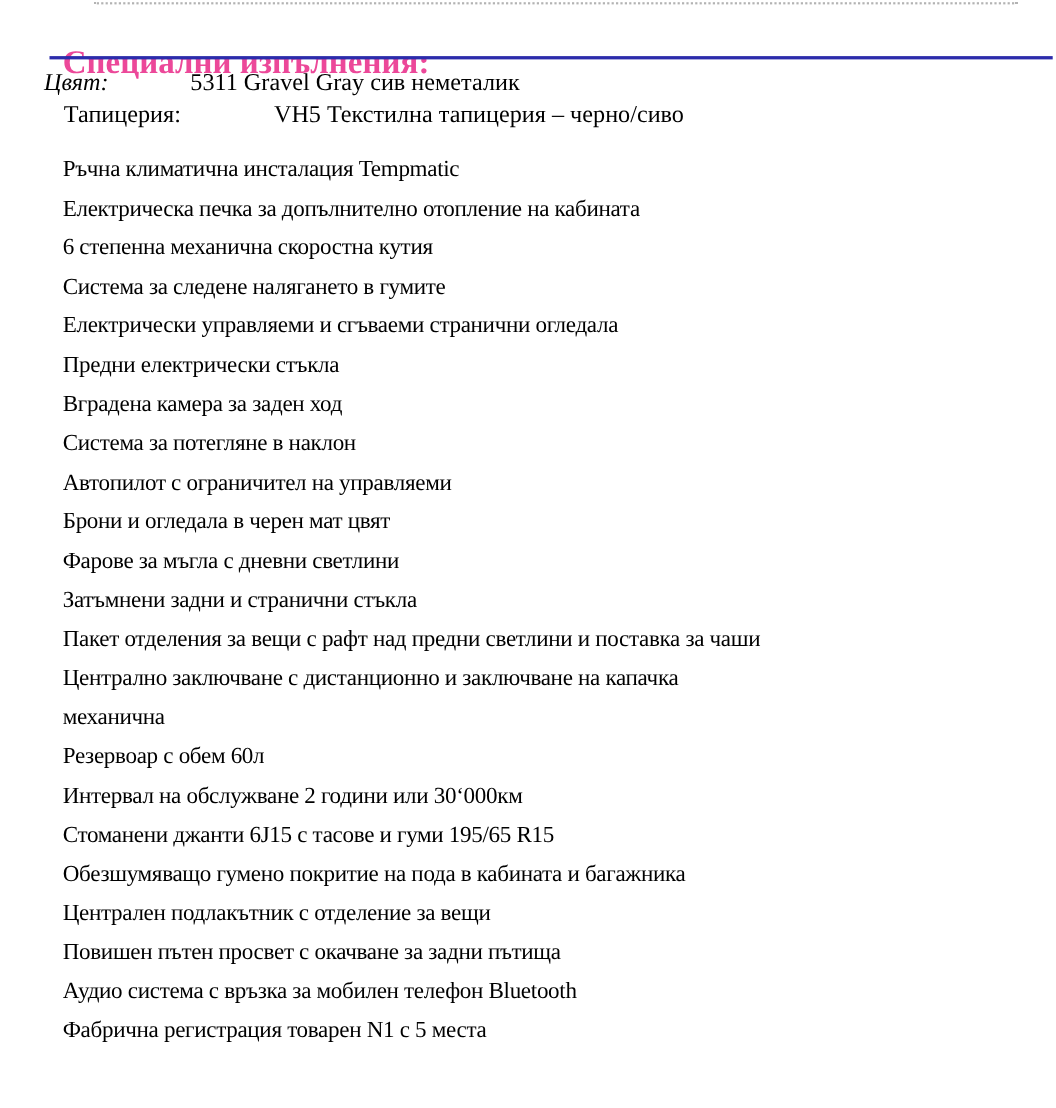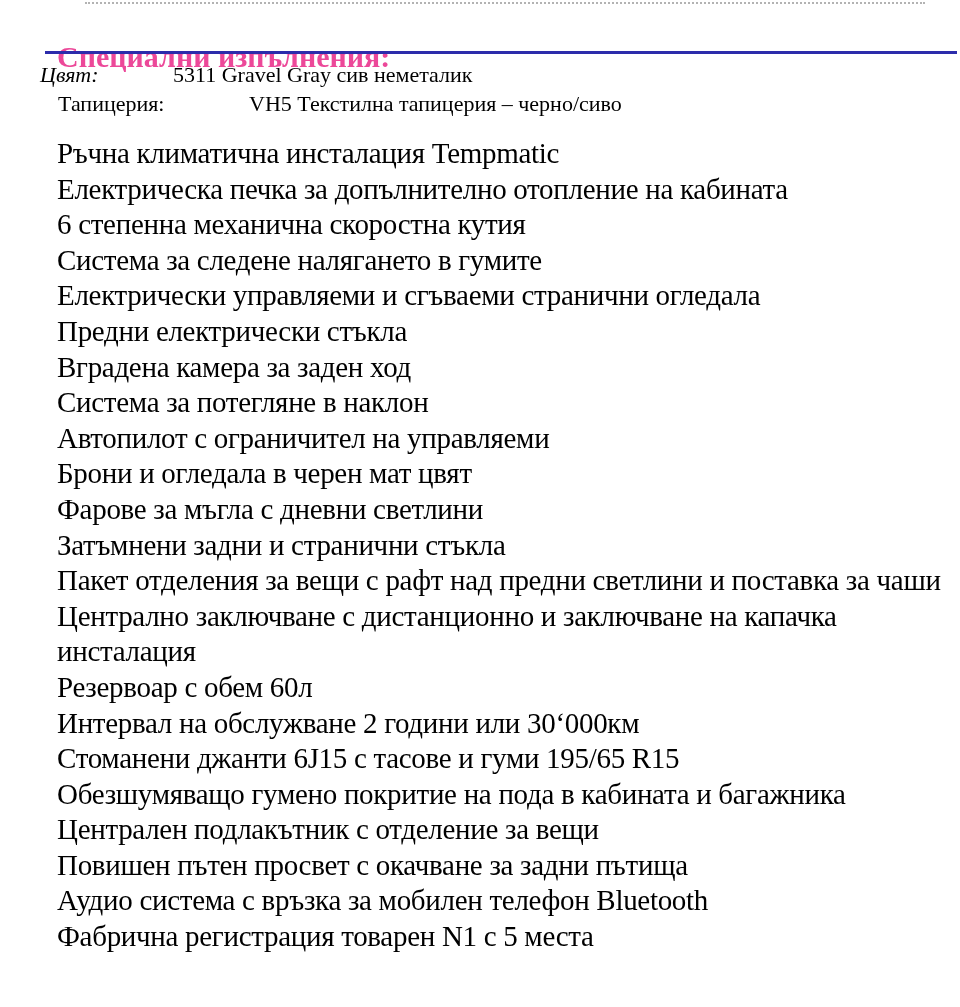--- a/index.html
+++ b/index.html
@@ -56,21 +56,21 @@
 
   .features {
     position: absolute;
     left: 57px;
     top: 136px;
     width: 903px;
     overflow: hidden;
   }
   .feature-line {
     white-space: nowrap;
-    font-size: 29px;
+    font-size: 21px;
     letter-spacing: -0.3px;
     line-height: 35.6px;
     height: 35.6px;
   }
 </style>
 </head>
 <body>
 
 <div class="dotted-rule"></div>
 
@@ -91,21 +91,21 @@
   <div class="feature-line">Електрически управляеми и сгъваеми странични огледала</div>
   <div class="feature-line">Предни електрически стъкла</div>
   <div class="feature-line">Вградена камера за заден ход</div>
   <div class="feature-line">Система за потегляне в наклон</div>
   <div class="feature-line">Автопилот с ограничител на управляеми</div>
   <div class="feature-line">Брони и огледала в черен мат цвят</div>
   <div class="feature-line">Фарове за мъгла с дневни светлини</div>
   <div class="feature-line">Затъмнени задни и странични стъкла</div>
   <div class="feature-line">Пакет отделения за вещи с рафт над предни светлини и поставка за чаши</div>
   <div class="feature-line">Централно заключване с дистанционно и заключване на капачка</div>
-  <div class="feature-line">инсталация</div>
+  <div class="feature-line">механична</div>
   <div class="feature-line">Резервоар с обем 60л</div>
   <div class="feature-line">Интервал на обслужване 2 години или 30‘000км</div>
   <div class="feature-line">Стоманени джанти 6J15 с тасове и гуми 195/65 R15</div>
   <div class="feature-line">Обезшумяващо гумено покритие на пода в кабината и багажника</div>
   <div class="feature-line">Централен подлакътник с отделение за вещи</div>
   <div class="feature-line">Повишен пътен просвет с окачване за задни пътища</div>
   <div class="feature-line">Аудио система с връзка за мобилен телефон Bluetooth</div>
   <div class="feature-line">Фабрична регистрация товарен N1 с 5 места</div>
 </div>
 

